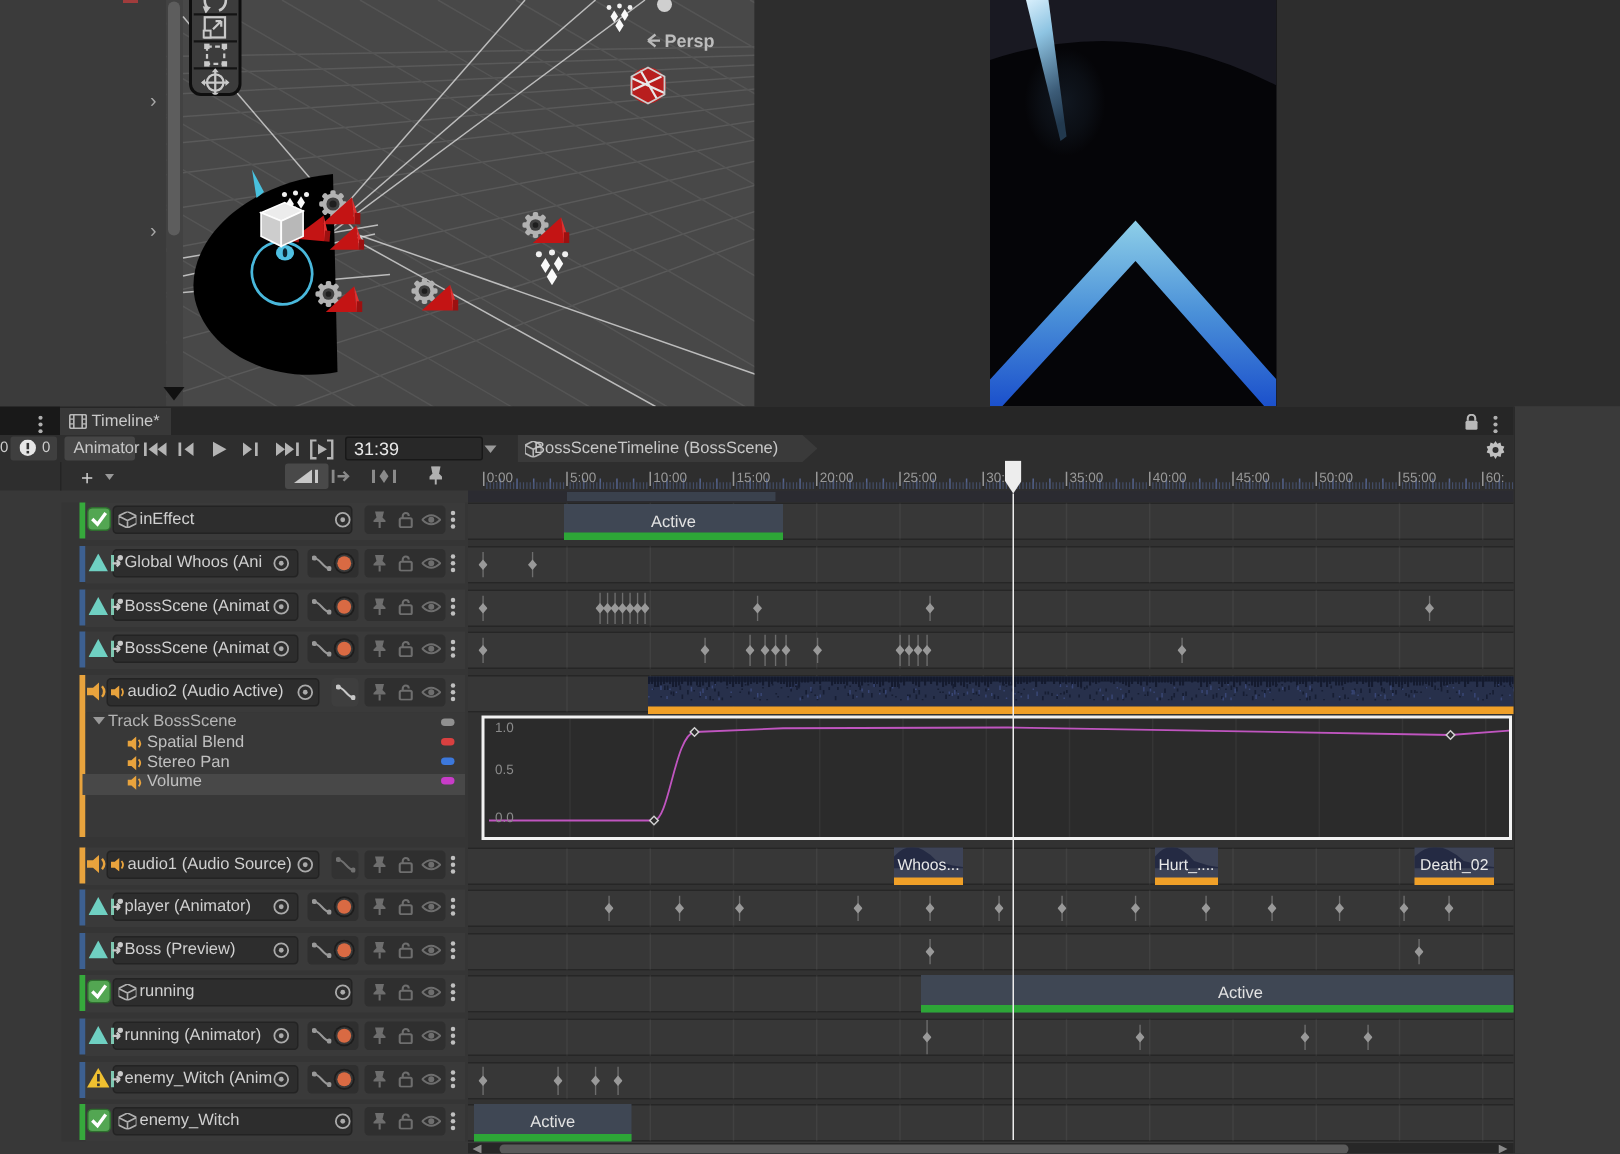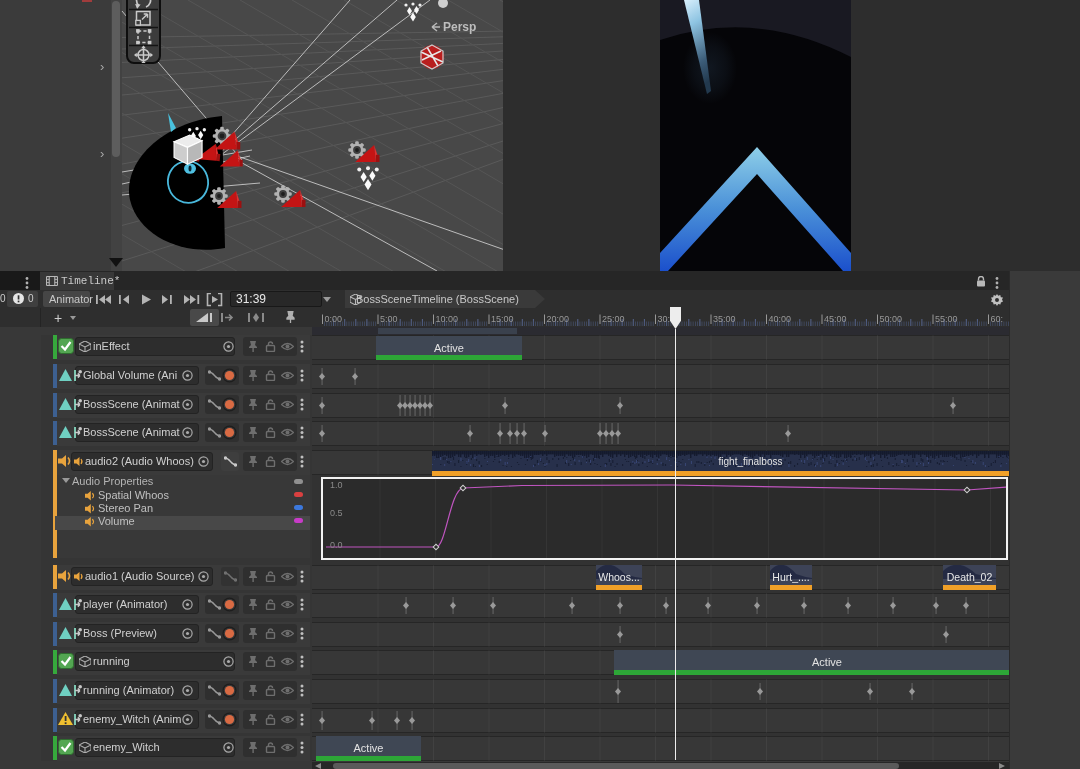--- a/index.html
+++ b/index.html
@@ -259,21 +259,21 @@
     </svg>
 <svg class="abs" style="left:46px;top:276px;" width="12" height="10" viewBox="0 0 12 10">
       <rect x="0.5" y="0.5" width="11" height="9" rx="1" fill="none" stroke="#b8b8b8" stroke-width="1.1"></rect>
       <line x1="3.2" y1="0.5" x2="3.2" y2="9.5" stroke="#b8b8b8" stroke-width="1.1"></line>
       <line x1="8.8" y1="0.5" x2="8.8" y2="9.5" stroke="#b8b8b8" stroke-width="1.1"></line>
       <line x1="0.5" y1="3.4" x2="3.2" y2="3.4" stroke="#b8b8b8" stroke-width="0.9"></line>
       <line x1="0.5" y1="6.6" x2="3.2" y2="6.6" stroke="#b8b8b8" stroke-width="0.9"></line>
       <line x1="8.8" y1="3.4" x2="11.5" y2="3.4" stroke="#b8b8b8" stroke-width="0.9"></line>
       <line x1="8.8" y1="6.6" x2="11.5" y2="6.6" stroke="#b8b8b8" stroke-width="0.9"></line>
     </svg>
-<div class="txt" style="left:61px;top:275px;font-size:11px;color:#c8c8c8;font-family:Liberation Mono, monospace;">Timeline*</div>
+<div class="txt" style="left:61px;top:275px;font-size:11px;color:#c8c8c8;">Timeline*</div>
 <svg class="abs" style="left:975px;top:276px;" width="12" height="11" viewBox="0 0 12 11">
       <rect x="2" y="4.5" width="8" height="6" rx="1" fill="#b8b8b8"></rect>
       <path d="M 3.5 4.5 V 3 a 2.5 2.5 0 0 1 5 0 V 4.5" fill="none" stroke="#b8b8b8" stroke-width="1.4"></path>
     </svg>
 <svg class="abs" style="left:994px;top:277px;" width="6" height="12" viewBox="0 0 6 12">
       <circle cx="3" cy="1.5" r="1.4" fill="#b0b0b0"></circle>
       <circle cx="3" cy="6" r="1.4" fill="#b0b0b0"></circle>
       <circle cx="3" cy="10.5" r="1.4" fill="#b0b0b0"></circle>
     </svg>
 <div class="abs" style="left:0px;top:290px;width:1009px;height:18px;background:#2e2e2e;"></div>
@@ -764,21 +764,21 @@
 <div class="abs" style="left:57px;top:364px;width:253px;height:25px;background:#3a3a3a;"></div>
 <svg class="abs" style="left:59px;top:369px;" width="13" height="12" viewBox="0 0 13 12">
       <path d="M 6.5 0 L 13 12 L 0 12 Z" fill="#6fd0c2"></path>
     </svg>
 <div class="abs" style="left:75px;top:366px;width:124px;height:19px;background:#2d2d2d;border:1px solid #232323;border-radius:3px;"></div>
 <svg class="abs" style="left:74px;top:370px;" width="8" height="11" viewBox="0 0 8 11">
       <path d="M 1 0 L 1 11" stroke="#7ec8b2" stroke-width="2"></path>
       <path d="M 1 5.5 L 6 5.5 M 6 5.5 L 3.8 3.4 M 6 5.5 L 3.8 7.6" stroke="#c8c8c8" stroke-width="1.5" fill="none"></path>
       <circle cx="6.2" cy="1.8" r="1.8" fill="#c8c8c8"></circle>
     </svg>
-<div class="txt" style="left:83px;top:369px;font-size:11px;color:#d0d0d0;width:97px;overflow:hidden;">Global Volume (Ani</div>
+<div class="txt" style="left:83px;top:369px;font-size:11px;color:#d0d0d0;width:97px;overflow:hidden;">Global Whoos (Ani</div>
 <svg class="abs" style="left:182px;top:370px;" width="11" height="11" viewBox="0 0 11 11">
       <circle cx="5.5" cy="5.5" r="4.6" fill="none" stroke="#aaaaaa" stroke-width="1.2"></circle>
       <circle cx="5.5" cy="5.5" r="1.6" fill="#aaaaaa"></circle>
     </svg>
 <div class="abs" style="left:205px;top:366px;width:34px;height:19px;background:#2f2f2f;border-radius:3px;"></div>
 <svg class="abs" style="left:208px;top:370px;" width="13" height="11" viewBox="0 0 13 11">
       <path d="M 1 2 C 6 2 7 9 12 9" stroke="#999" stroke-width="1.3" fill="none"></path>
       <circle cx="1.5" cy="2" r="1.7" fill="#999"></circle>
       <circle cx="11.5" cy="9" r="1.7" fill="#999"></circle>
     </svg>
@@ -902,21 +902,21 @@
 <div class="abs" style="left:57px;top:450px;width:253px;height:25px;background:#3a3a3a;"></div>
 <svg class="abs" style="left:58px;top:454px;" width="15" height="14" viewBox="0 0 15 14">
       <path d="M 0 4.5 L 4 4.5 L 8 1 L 8 13 L 4 9.5 L 0 9.5 Z" fill="#e8a33d"></path>
       <path d="M 10 3.5 Q 13 7 10 10.5" stroke="#e8a33d" stroke-width="1.6" fill="none"></path>
     </svg>
 <div class="abs" style="left:71px;top:452px;width:142px;height:19px;background:#2d2d2d;border:1px solid #232323;border-radius:3px;"></div>
 <svg class="abs" style="left:74px;top:457px;" width="10" height="9" viewBox="0 0 10 9">
       <path d="M 0 2.5 L 2.5 2.5 L 5.5 0 L 5.5 9 L 2.5 6.5 L 0 6.5 Z" fill="#e8a33d"></path>
       <path d="M 7 2 Q 9 4.5 7 7" stroke="#e8a33d" stroke-width="1.2" fill="none"></path>
     </svg>
-<div class="txt" style="left:85px;top:455px;font-size:11px;color:#d0d0d0;width:110px;overflow:hidden;">audio2 (Audio Whoos)</div>
+<div class="txt" style="left:85px;top:455px;font-size:11px;color:#d0d0d0;width:110px;overflow:hidden;">audio2 (Audio Active)</div>
 <svg class="abs" style="left:198px;top:456px;" width="11" height="11" viewBox="0 0 11 11">
       <circle cx="5.5" cy="5.5" r="4.6" fill="none" stroke="#aaaaaa" stroke-width="1.2"></circle>
       <circle cx="5.5" cy="5.5" r="1.6" fill="#aaaaaa"></circle>
     </svg>
 <div class="abs" style="left:221px;top:452px;width:18px;height:19px;background:#3e3e3e;border-radius:3px;"></div>
 <svg class="abs" style="left:224px;top:456px;" width="13" height="11" viewBox="0 0 13 11">
       <path d="M 1 2 C 6 2 7 9 12 9" stroke="#c8c8c8" stroke-width="1.3" fill="none"></path>
       <circle cx="1.5" cy="2" r="1.7" fill="#c8c8c8"></circle>
       <circle cx="11.5" cy="9" r="1.7" fill="#c8c8c8"></circle>
     </svg>
@@ -1229,28 +1229,28 @@
       <circle cx="6.5" cy="4.5" r="2" fill="#6e6e6e"></circle>
     </svg>
 <svg class="abs" style="left:299px;top:741px;" width="6" height="14" viewBox="0 0 6 14">
       <circle cx="3" cy="2" r="1.5" fill="#c0c0c0"></circle>
       <circle cx="3" cy="6.5" r="1.5" fill="#c0c0c0"></circle>
       <circle cx="3" cy="11" r="1.5" fill="#c0c0c0"></circle>
       <circle cx="3" cy="15.5" r="1.5" fill="#c0c0c0"></circle>
     </svg>
 <div class="abs" style="left:57px;top:475px;width:253px;height:83px;background:#383838;"></div>
 <div class="abs" style="left:62px;top:478px;width:0;height:0;border-left:4px solid transparent;border-right:4px solid transparent;border-top:5px solid #999;"></div>
-<div class="txt" style="left:72px;top:475px;font-size:11px;color:#b4b4b4;">Audio Properties</div>
+<div class="txt" style="left:72px;top:475px;font-size:11px;color:#b4b4b4;">Track BossScene</div>
 <div class="abs" style="left:294px;top:479px;width:9px;height:5px;background:#909090;border-radius:2.5px;"></div>
 <div class="abs" style="left:55px;top:516px;width:255px;height:14px;background:#484848;"></div>
 <svg class="abs" style="left:85px;top:491px;" width="11" height="10" viewBox="0 0 11 10">
       <path d="M 0 2.8 L 2.6 2.8 L 5.8 0 L 5.8 9.5 L 2.6 6.7 L 0 6.7 Z" fill="#e8a33d"></path>
       <path d="M 7.4 2.2 Q 9.6 4.7 7.4 7.2" stroke="#e8a33d" stroke-width="1.2" fill="none"></path>
     </svg>
-<div class="txt" style="left:98px;top:489px;font-size:11px;color:#c0c0c0;">Spatial Whoos</div>
+<div class="txt" style="left:98px;top:489px;font-size:11px;color:#c0c0c0;">Spatial Blend</div>
 <div class="abs" style="left:294px;top:492px;width:9px;height:5px;background:#d94040;border-radius:2.5px;"></div>
 <svg class="abs" style="left:85px;top:504px;" width="11" height="10" viewBox="0 0 11 10">
       <path d="M 0 2.8 L 2.6 2.8 L 5.8 0 L 5.8 9.5 L 2.6 6.7 L 0 6.7 Z" fill="#e8a33d"></path>
       <path d="M 7.4 2.2 Q 9.6 4.7 7.4 7.2" stroke="#e8a33d" stroke-width="1.2" fill="none"></path>
     </svg>
 <div class="txt" style="left:98px;top:502px;font-size:11px;color:#c0c0c0;">Stereo Pan</div>
 <div class="abs" style="left:294px;top:505px;width:9px;height:5px;background:#3c78dc;border-radius:2.5px;"></div>
 <svg class="abs" style="left:85px;top:517px;" width="11" height="10" viewBox="0 0 11 10">
       <path d="M 0 2.8 L 2.6 2.8 L 5.8 0 L 5.8 9.5 L 2.6 6.7 L 0 6.7 Z" fill="#e8a33d"></path>
       <path d="M 7.4 2.2 Q 9.6 4.7 7.4 7.2" stroke="#e8a33d" stroke-width="1.2" fill="none"></path>
@@ -2162,21 +2162,20 @@
       <rect x="570" y="0" width="1.4" height="4" fill="#141a2c" opacity="0.9"></rect>
       <rect x="570.4124170955182" y="6" width="1.1" height="1" fill="#171e33"></rect>
       <rect x="572" y="0" width="1.4" height="4" fill="#141a2c" opacity="0.9"></rect>
       <rect x="574" y="0" width="1.4" height="6" fill="#141a2c" opacity="0.9"></rect>
       <rect x="574.6837610801263" y="6" width="1.1" height="1" fill="#171e33"></rect>
       <rect x="574.121347465582" y="12" width="1" height="1" fill="#3d4c80" opacity="0.8"></rect>
       <rect x="576" y="0" width="1.4" height="5" fill="#141a2c" opacity="0.9"></rect>
       <rect x="576.2422703836171" y="7" width="1.1" height="1" fill="#171e33"></rect>
       <rect x="576.7472418152805" y="7" width="1" height="3" fill="#3d4c80" opacity="0.8"></rect>
     </svg>
-<div class="txt" style="left:462px;top:456px;font-size:10px;color:#e2e2e2;width:577px;text-align:center;">fight_finalboss</div>
 <div class="abs" style="left:432px;top:471px;width:577px;height:4.5px;background:#f0a028;"></div>
 <div class="abs" style="left:321px;top:477px;width:687px;height:83px;background:#2b2b2b;border:2px solid #f2f2f2;"></div>
 <svg class="abs" style="left:323px;top:479px;" width="683" height="79" viewBox="0 0 683 79">
       <rect x="56.5" y="0" width="1" height="83" fill="#ffffff" opacity="0.05"></rect>
       <rect x="112.0" y="0" width="1" height="83" fill="#ffffff" opacity="0.05"></rect>
       <rect x="167.5" y="0" width="1" height="83" fill="#ffffff" opacity="0.05"></rect>
       <rect x="223.0" y="0" width="1" height="83" fill="#ffffff" opacity="0.05"></rect>
       <rect x="278.5" y="0" width="1" height="83" fill="#ffffff" opacity="0.05"></rect>
       <rect x="334.0" y="0" width="1" height="83" fill="#ffffff" opacity="0.05"></rect>
       <rect x="389.5" y="0" width="1" height="83" fill="#ffffff" opacity="0.05"></rect>

